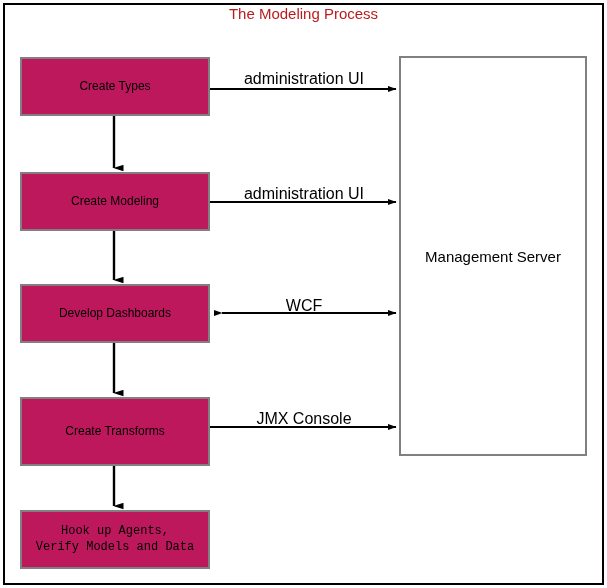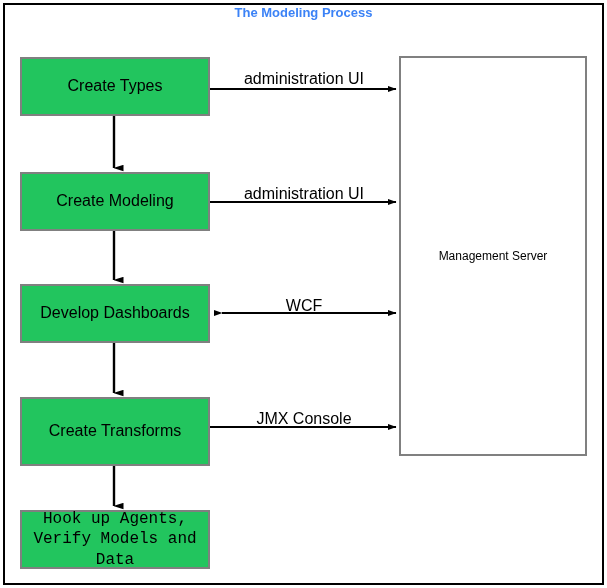--- a/index.html
+++ b/index.html
@@ -28,49 +28,49 @@
     border: 2px solid #000000;
     box-sizing: border-box;
     background: #ffffff;
   }
   #diagram-title {
     position: absolute;
     left: 0;
     top: 5px;
     width: 607px;
     text-align: center;
-    font-size: 13px;
-    font-weight: bold;
-    color: #3b82f6;
+    font-size: 15px;
+    font-weight: normal;
+    color: #b91c1c;
     letter-spacing: 0px;
   }
   .proc-box {
     position: absolute;
     border: 2px solid #808080;
-    background: #22c55e;
+    background: #be185d;
     box-sizing: border-box;
     display: flex;
     align-items: center;
     justify-content: center;
     text-align: center;
-    font-size: 16px;
+    font-size: 12px;
     color: #000000;
     line-height: 1.28;
     white-space: pre-line;
   }
   .server-box {
     position: absolute;
     border: 2px solid #808080;
     background: #ffffff;
     box-sizing: border-box;
     display: flex;
     align-items: center;
     justify-content: center;
     text-align: left;
-    font-size: 12px;
+    font-size: 15px;
     color: #000000;
   }
   .edge-label {
     position: absolute;
     font-size: 16px;
     color: #000000;
     text-align: center;
     white-space: nowrap;
   }
   svg.connector-layer {

